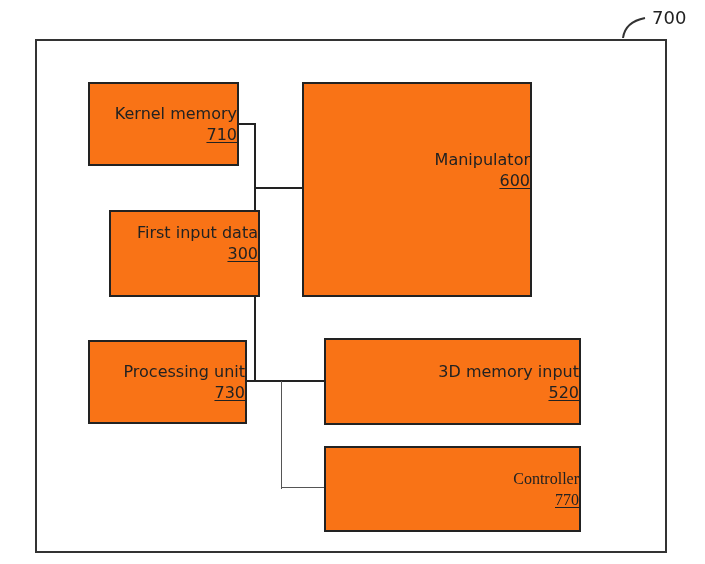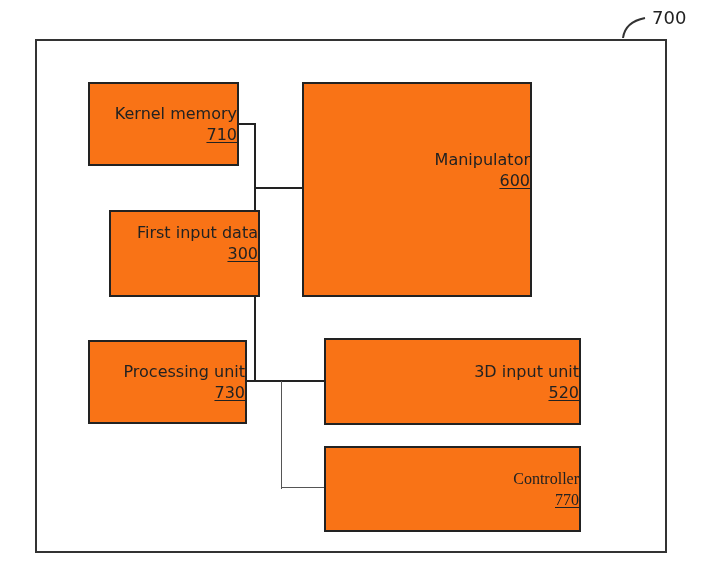--- a/index.html
+++ b/index.html
@@ -48,20 +48,20 @@
   <span class="lbl">Processing unit</span>
   <span class="ref">730</span>
 </div>
 
 <div class="block" style="left:302px; top:82px; width:230px; height:215px; padding-top:65px;">
   <span class="lbl">Manipulator</span>
   <span class="ref">600</span>
 </div>
 
 <div class="block" style="left:324px; top:338px; width:257px; height:87px; padding-top:21px;">
-  <span class="lbl">3D input unit</span>
+  <span class="lbl">3D memory input</span>
   <span class="ref">520</span>
 </div>
 
 <div class="block" style="left:324px; top:446px; width:257px; height:86px; padding-top:20px;font-family:Liberation Serif, serif;">
   <span class="lbl">Controller</span>
   <span class="ref">770</span>
 </div>
 
 </body></html>

